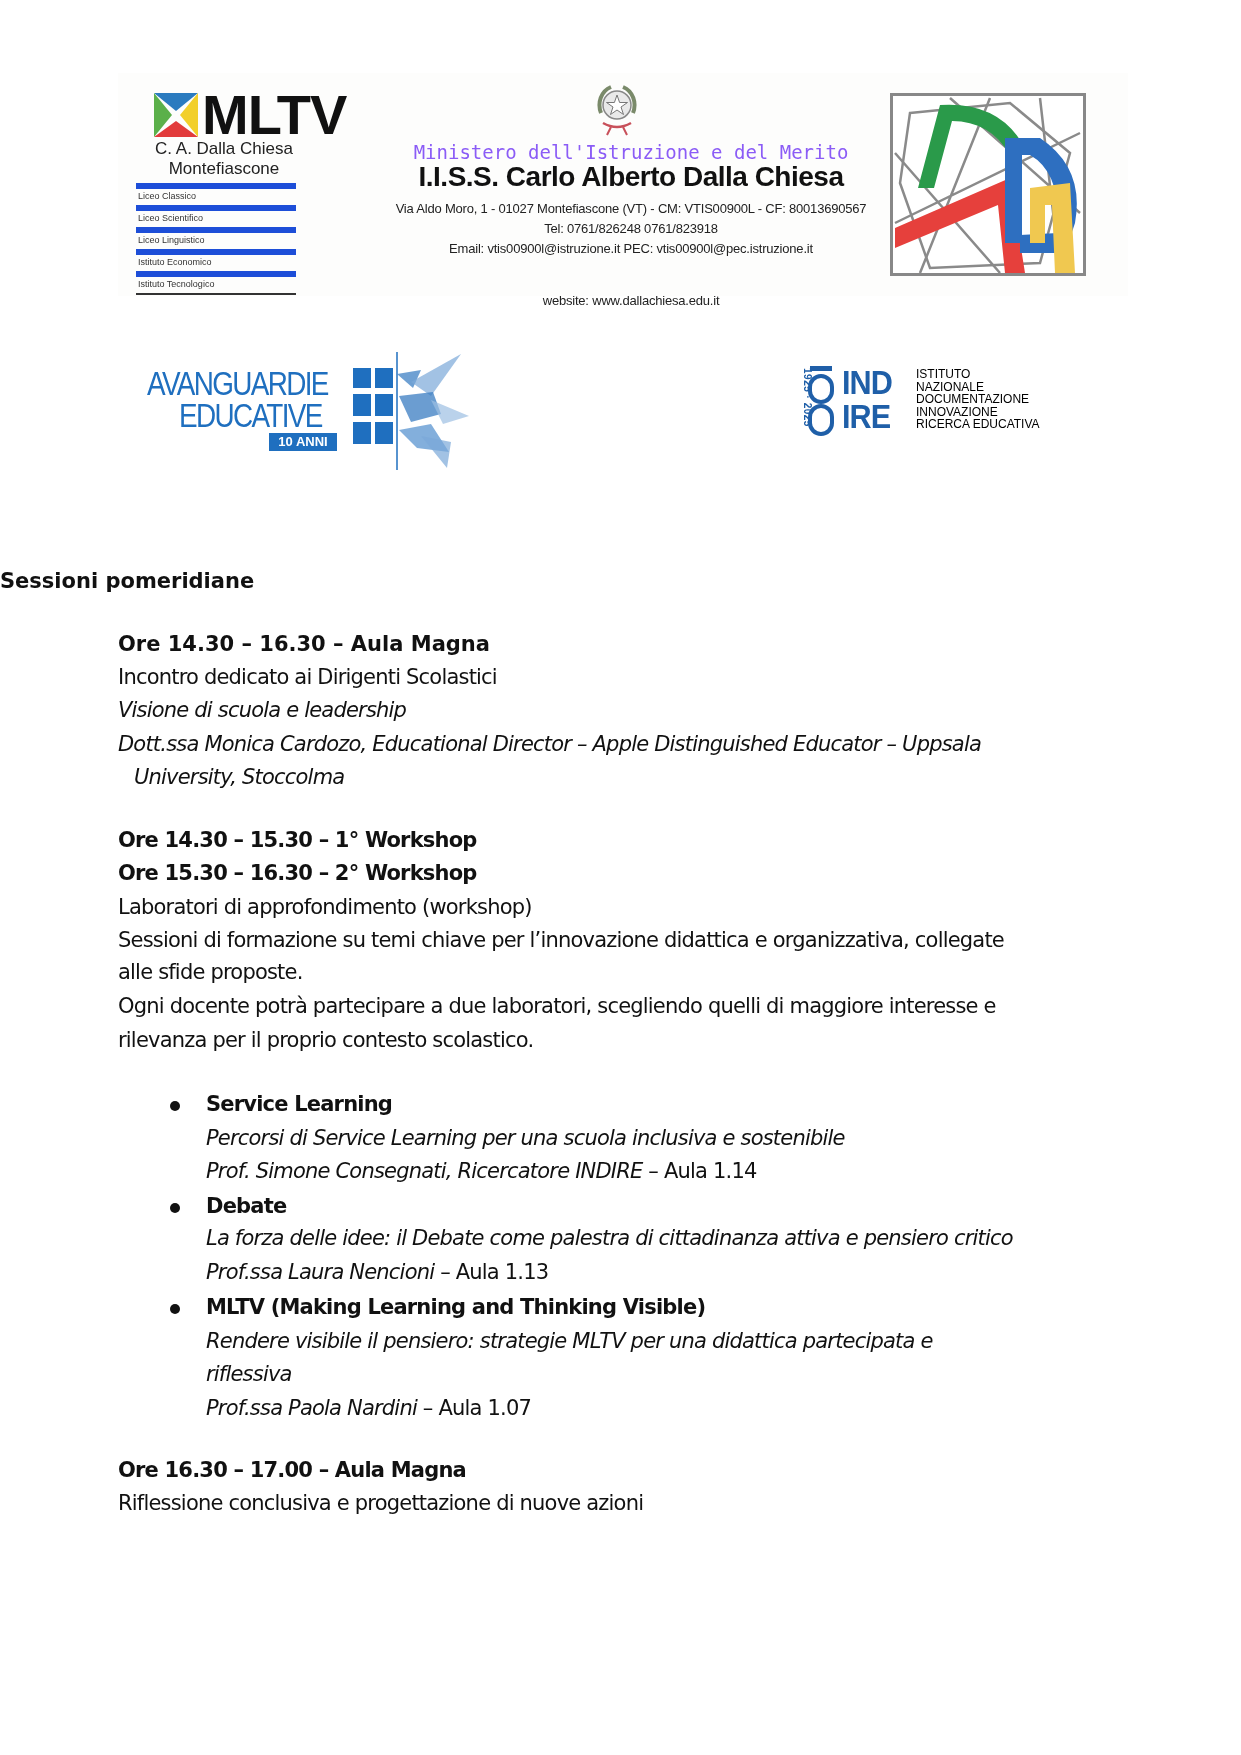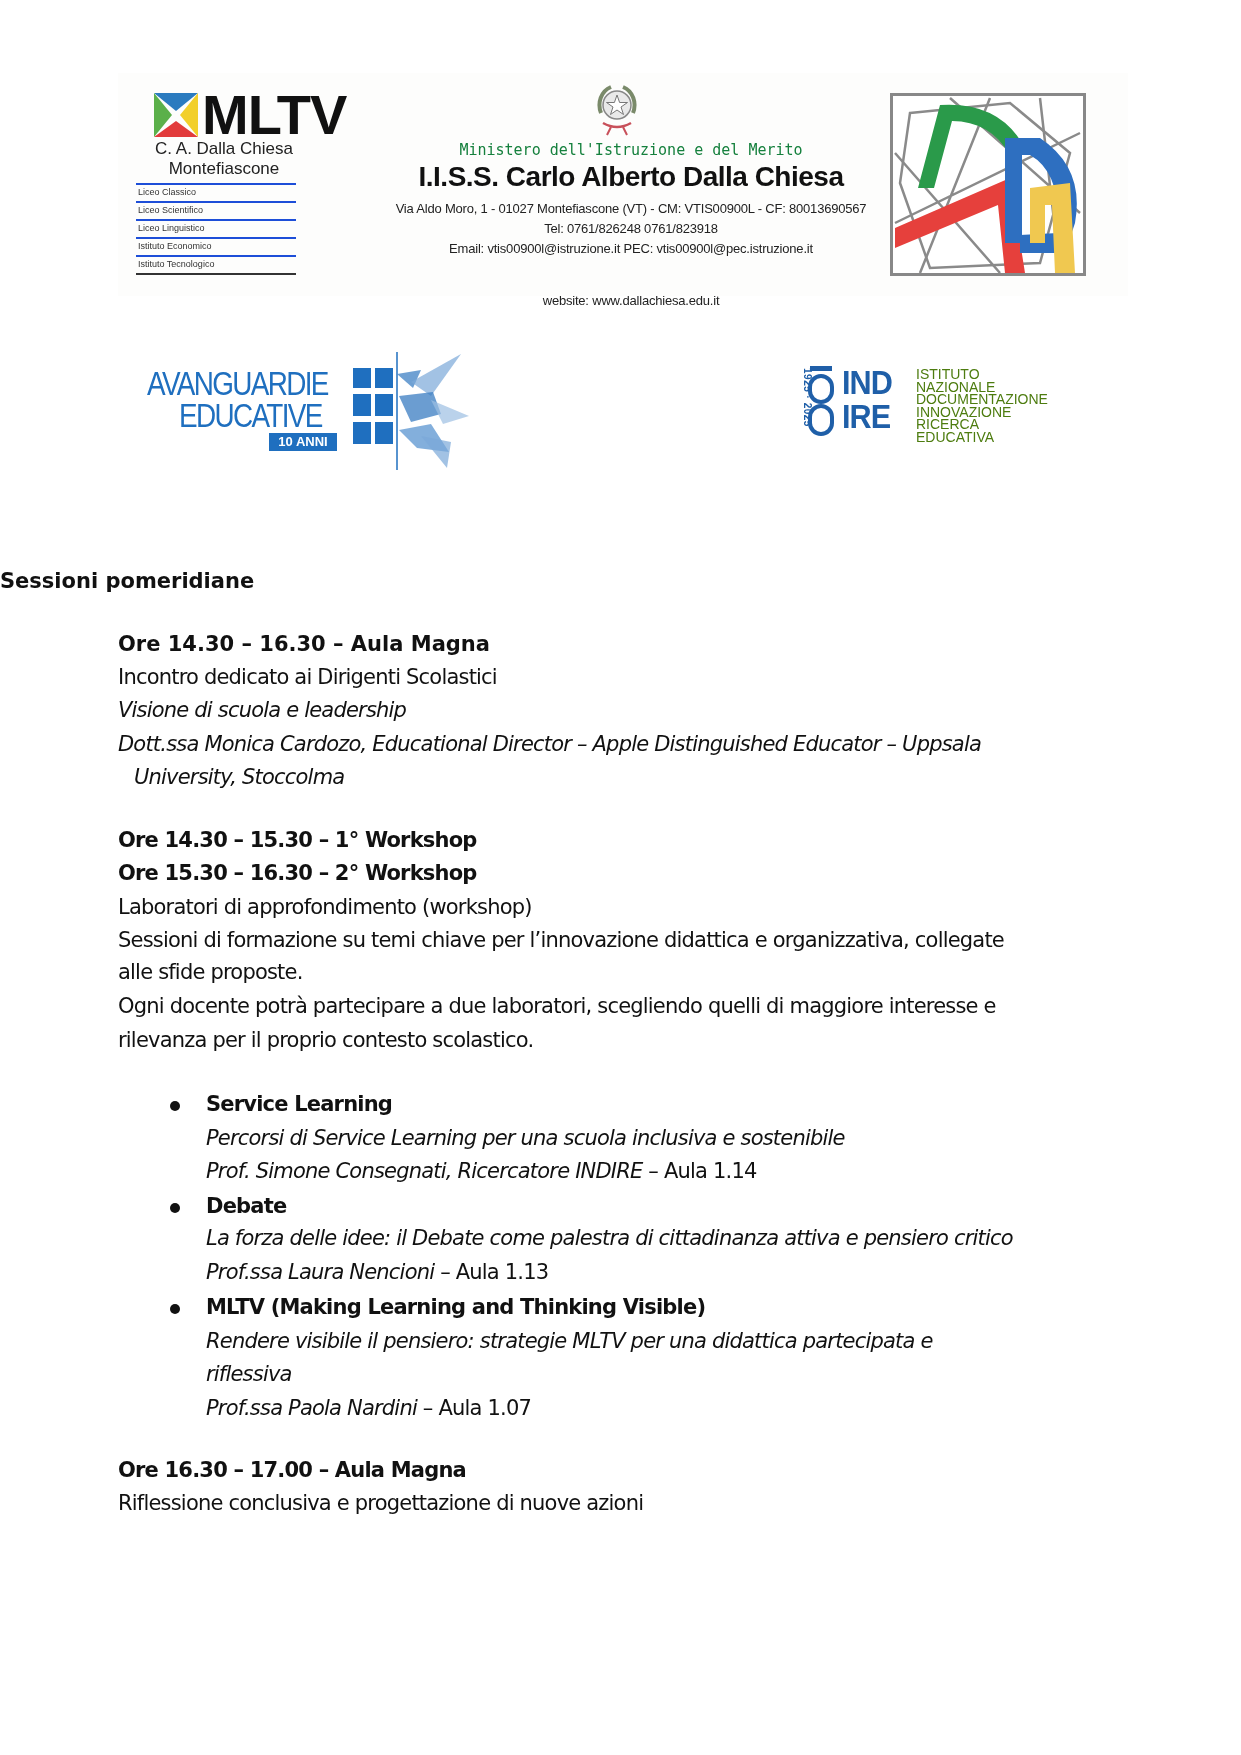--- a/index.html
+++ b/index.html
@@ -6,45 +6,45 @@
   body { width:1241px; height:1755px; position:relative; overflow:hidden; font-family:"Liberation Sans", sans-serif; color:#000; }
   .abs { position:absolute; }
 
   
   .letterhead { left:118px; top:73px; width:1010px; height:223px; background:#fdfdfc; }
   .iiss-logo { left:36px; top:20px; width:160px; height:52px; }
   .iiss-mark { position:absolute; left:0; top:0; width:44px; height:44px; }
   .iiss-word { position:absolute; left:48px; top:-6px; font-family:"Liberation Sans", sans-serif; font-weight:bold; font-size:56px; letter-spacing:-1px; line-height:56px; color:#111; }
   .iiss-name { left:20px; top:66px; width:172px; text-align:center; font-size:17px; line-height:20px; color:#222; }
   .iiss-list { left:18px; top:110px; width:160px; }
-  .iiss-list .li { border-top:2px solid #1d4ed8; font-size:9px; line-height:15px; height:16px; color:#333; padding-left:2px; }
+  .iiss-list .li { border-top:6px solid #1d4ed8; font-size:9px; line-height:15px; height:16px; color:#333; padding-left:2px; }
   .iiss-list .li:last-child { border-bottom:2px solid #333; }
 
   .emblem { left:475px; top:10px; width:48px; height:56px; }
-  .ministry { left:180px; top:68px; width:666px; text-align:center; font-family:"DejaVu Sans Mono", monospace; font-size:15px; color:#15803d; }
+  .ministry { left:180px; top:68px; width:666px; text-align:center; font-family:"DejaVu Sans Mono", monospace; font-size:19px; color:#8b5cf6; }
   .school-name { left:180px; top:88px; width:666px; text-align:center; font-weight:bold; font-size:28px; letter-spacing:-0.5px; color:#111; }
   .contact { left:180px; width:666px; text-align:center; font-size:13px; color:#222; letter-spacing:-0.2px; }
   .c1 { top:128px; } .c2 { top:148px; } .c3 { top:168px; } .c4 { top:188px;margin-top:32px; }
 
   .dada-logo { left:772px; top:20px; width:196px; height:183px; }
 
   
   .avanguardie { left:147px; top:352px; width:330px; height:118px; }
   .av-text1, .av-text2 { position:absolute; font-family:"Liberation Sans", sans-serif; color:#1f6fbf; letter-spacing:-2px; font-weight:normal; }
   .av-text1 { left:0; top:14px; font-size:34px; line-height:34px; transform:scaleX(0.82); transform-origin:left top; }
   .av-text2 { left:32px; top:46px; font-size:34px; line-height:34px; transform:scaleX(0.82); transform-origin:left top; }
   .av-badge { position:absolute; left:122px; top:81px; width:68px; height:18px; background:#1f6fbf; color:#fff; font-weight:bold; font-size:13px; line-height:18px; text-align:center; }
   .av-mark { position:absolute; left:204px; top:0; width:126px; height:118px; }
 
   .indire { left:788px; top:364px; width:260px; height:74px; }
   .ind-years { position:absolute; left:-18px; top:28px; width:74px; transform:rotate(90deg); font-size:10px; font-weight:bold; color:#1f5fa8; text-align:center; letter-spacing:0.5px; }
   .ind-100 { position:absolute; left:20px; top:0; width:26px; height:74px; }
   .ind-word { position:absolute; left:54px; font-weight:bold; font-size:34px; line-height:32px; color:#1f5fa8; letter-spacing:-1px; transform:scaleX(0.9); transform-origin:left top; }
   .ind-w1 { top:2px; } .ind-w2 { top:36px; }
-  .ind-desc { position:absolute; left:128px; top:4px; font-size:14px; line-height:12.5px; color:#4d7c0f; text-transform:uppercase; }
+  .ind-desc { position:absolute; left:128px; top:4px; font-size:12px; line-height:12.5px; color:#000000; text-transform:uppercase; }
 
   
   .doc { font-family:"DejaVu Sans", sans-serif; font-size:21px; color:#111; }
   .line { position:absolute; white-space:nowrap; line-height:26px; }
   .b { font-weight:bold; }
   .i { font-style:italic; }
   .title { left:0; width:1241px; }
   .l0 { left:118px; }
   .l1 { left:206px; }
   .bullet { position:absolute; left:170px; width:10px; height:10px; border-radius:50%; background:#111; }

